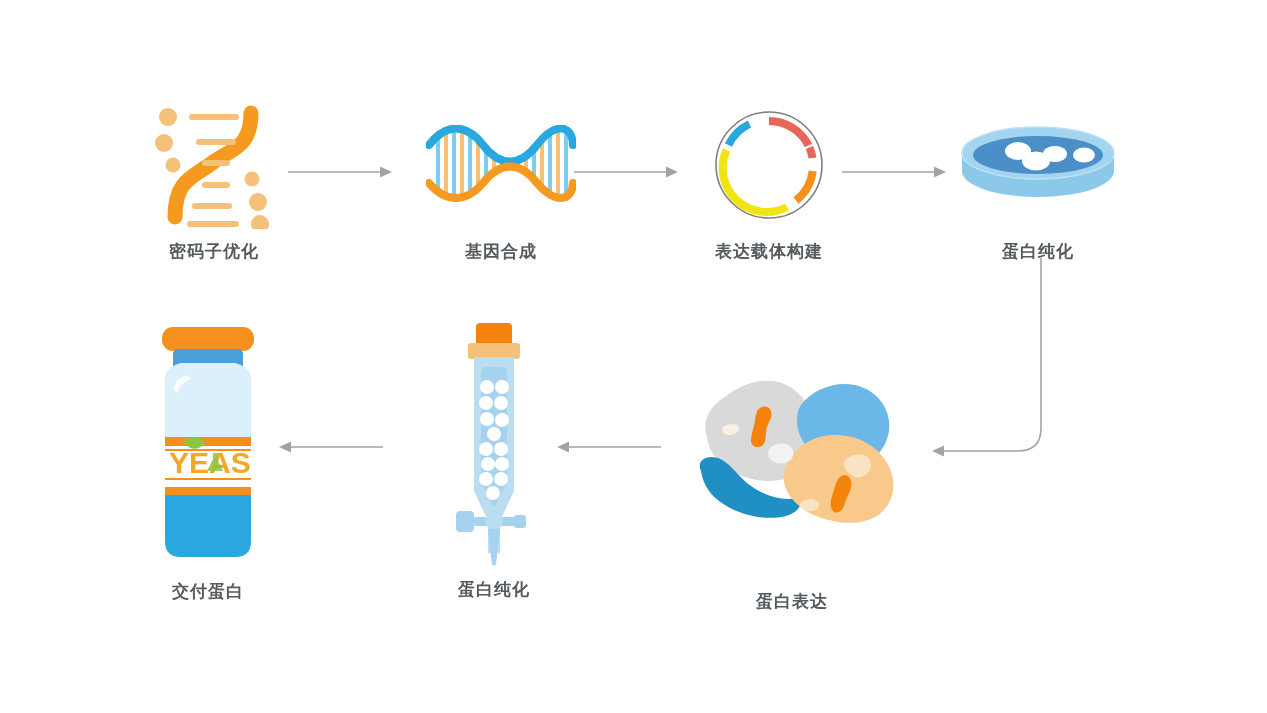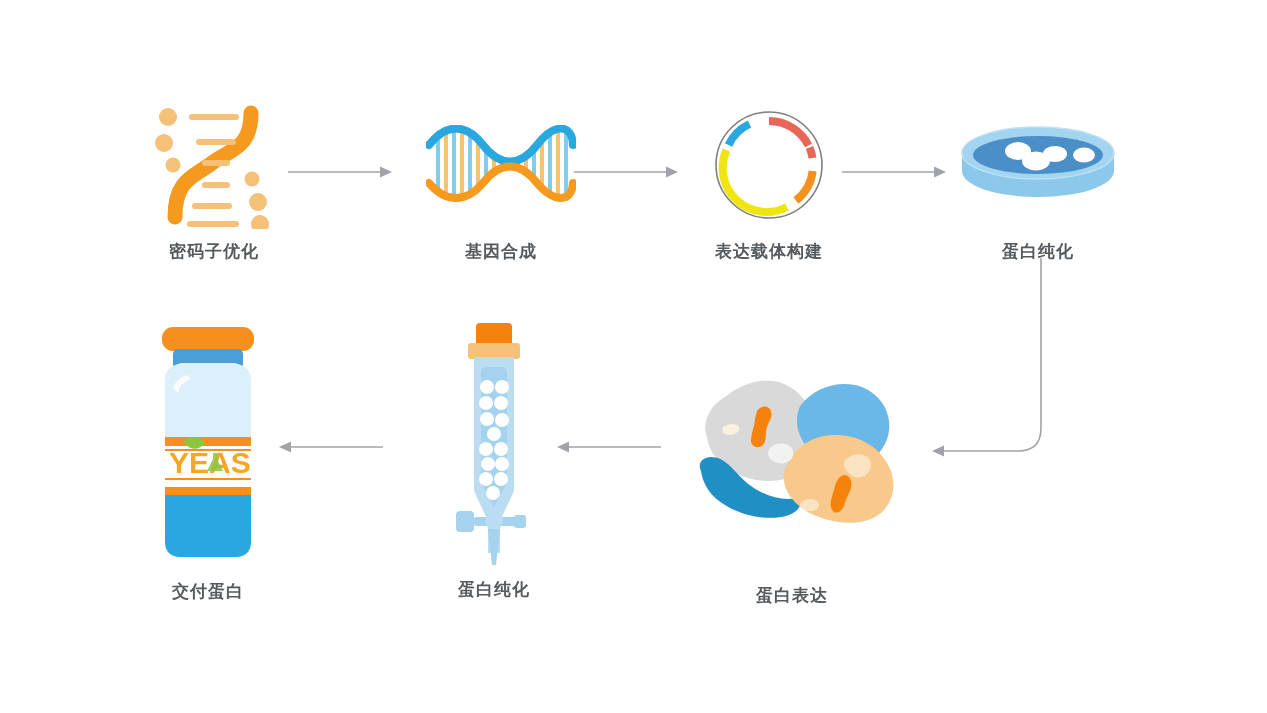--- a/index.html
+++ b/index.html
@@ -56,21 +56,21 @@
 
   #step-codon .step-icon,
   #step-synthesis .step-icon,
   #step-vector .step-icon,
   #step-strain .step-icon { height: 130px; }
 
   #step-delivery .step-icon,
   #step-purify .step-icon,
   #step-expression .step-icon { height: 250px; }
 
-  #step-expression .step-label { margin-top: 14px; }
+  #step-expression .step-label { margin-top: 20px; }
   #step-delivery  .step-label { }
   #step-purify    .step-label { margin-top: 8px; }
 
   
   #arrow-1 { left: 272px; top: 162px; }
   #arrow-2 { left: 558px; top: 162px; }
   #arrow-3 { left: 826px; top: 162px; }
   #arrow-elbow { left: 908px; top: 258px; }
   #arrow-4 { left: 540px; top: 437px; }
   #arrow-5 { left: 262px; top: 437px; }

